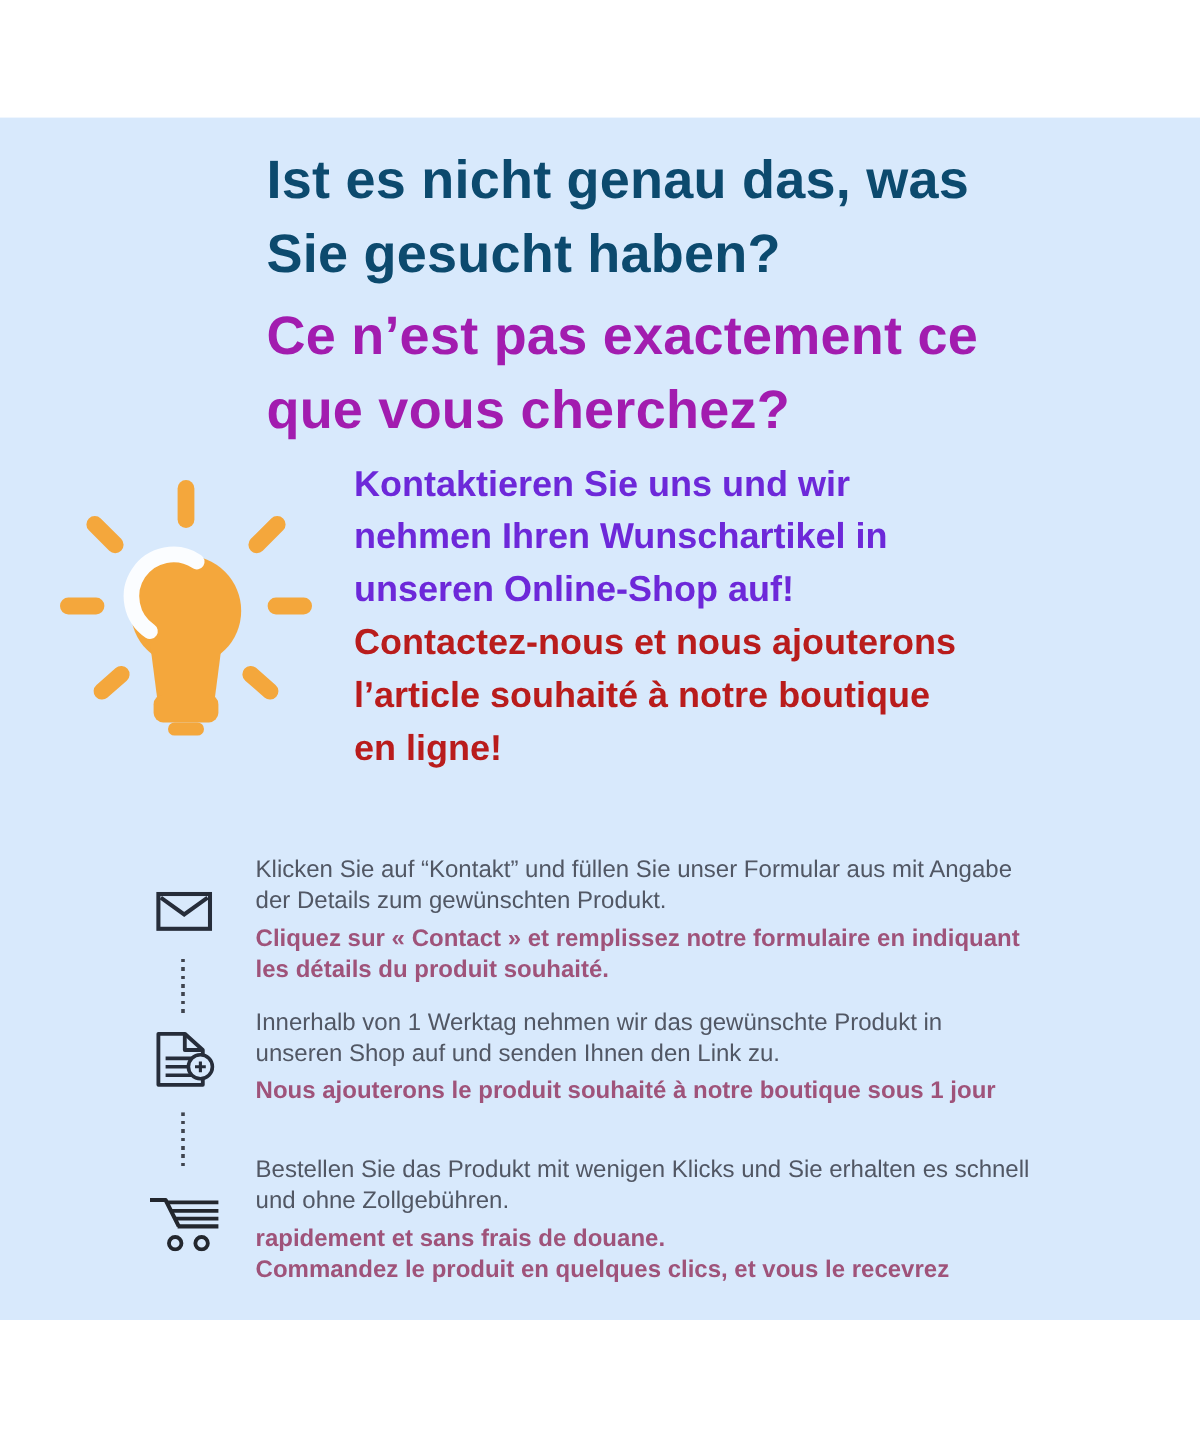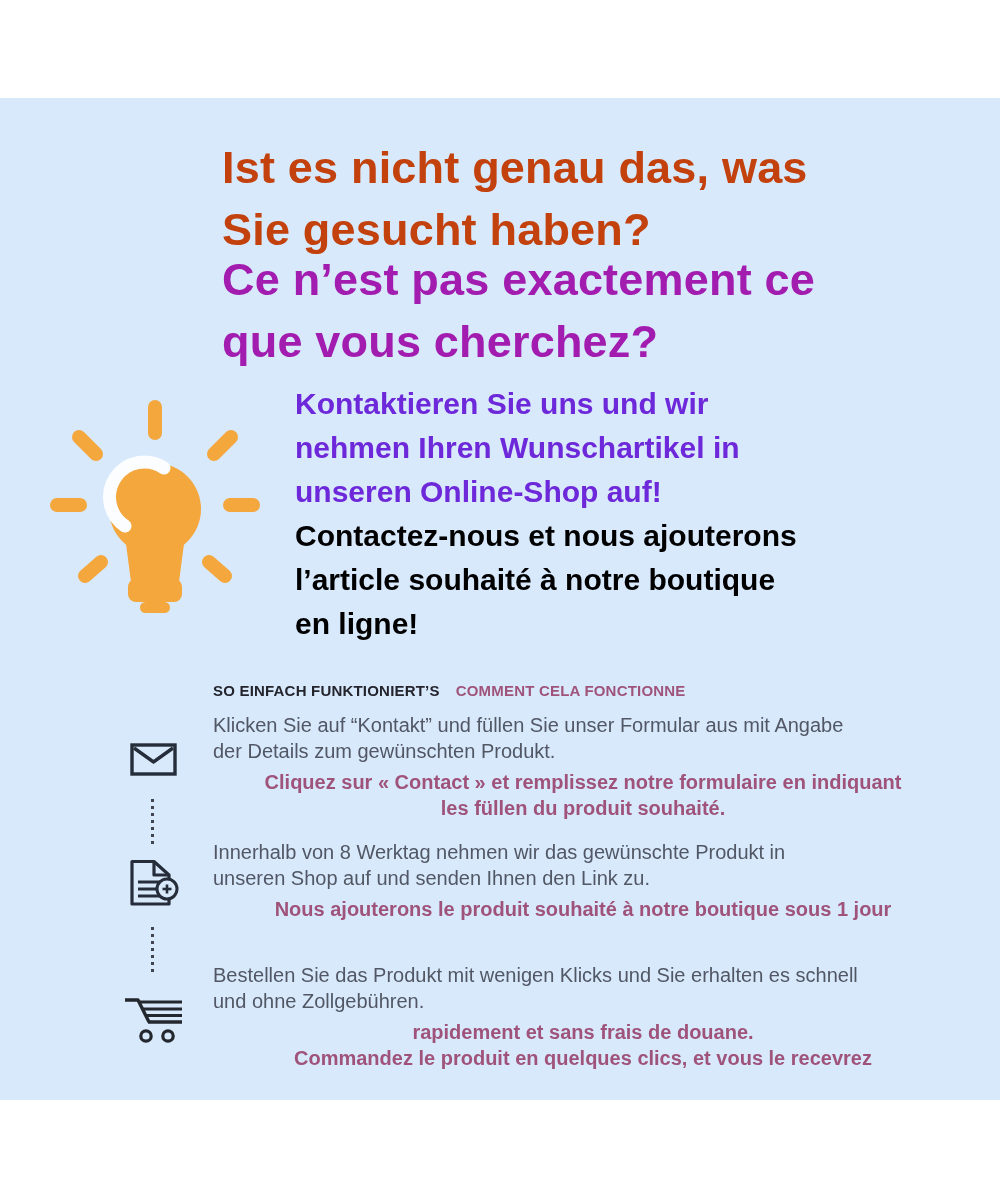--- a/index.html
+++ b/index.html
@@ -8,38 +8,38 @@
     font-family:"Liberation Sans", sans-serif;
     -webkit-font-smoothing:antialiased;
   }
   .canvas{position:absolute;inset:0;width:1000px;height:1200px;overflow:hidden;}
   .panel{position:absolute;left:0;top:98px;width:1000px;height:1002px;background:#d8e9fc;}
 
   .abs{position:absolute;}
 
   
   .title{left:222px;font-size:45px;line-height:62px;font-weight:700;letter-spacing:0.2px;white-space:nowrap;}
-  .title-de{top:137px;color:#c2410c;}
+  .title-de{top:119px;color:#0c4a6e;}
   .title-fr{top:249px;color:#a21caf;}
 
   
   .intro{left:295px;font-size:30px;line-height:44px;font-weight:600;white-space:nowrap;}
   .intro-de{top:382px;color:#6d28d9;}
-  .intro-fr{top:514px;color:#000000;}
+  .intro-fr{top:514px;color:#b91c1c;}
 
   
   .section-heads{left:213px;top:682px;font-size:15px;font-weight:700;letter-spacing:0.2px;white-space:nowrap;}
   .sh-de{color:#24242c;margin-right:16px;}
   .sh-fr{color:#9f537a;}
 
   
   .step{left:213px;width:740px;font-size:20px;}
   .step .de{color:#5157633;} 
   .step .de{color:#515764;font-weight:400;line-height:26px;white-space:nowrap;}
-  .step .fr{color:#9f537a;font-weight:700;line-height:26px;margin-top:5px;white-space:nowrap;text-align:center;}
+  .step .fr{color:#9f537a;font-weight:700;line-height:26px;margin-top:5px;white-space:nowrap;}
   .step1{top:712px;}
   .step2{top:839px;}
   .step3{top:962px;}
 
   
   .dotline{width:3px;background:repeating-linear-gradient(to bottom,#3f444e 0 3px,transparent 3px 7px);}
   .dot1{left:151px;top:799px;height:48px;}
   .dot2{left:151px;top:927px;height:48px;}
   .icon-envelope{left:130px;top:743px;}
   .icon-doc{left:128px;top:859px;}
@@ -89,23 +89,20 @@
     <div>nehmen Ihren Wunschartikel in</div>
     <div>unseren Online-Shop auf!</div>
   </div>
 
   <div class="abs intro intro-fr">
     <div>Contactez-nous et nous ajouterons</div>
     <div>l’article souhaité à notre boutique</div>
     <div>en ligne!</div>
   </div>
 
-  <div class="abs section-heads">
-    <span class="sh-de">SO EINFACH FUNKTIONIERT’S</span><span class="sh-fr">COMMENT CELA FONCTIONNE</span>
-  </div>
 
   <div class="abs icon-envelope">
     <svg width="47" height="33" viewBox="0 0 47 33">
       <rect x="2" y="2" width="43" height="29" fill="none" stroke="#262d3a" stroke-width="3.4"></rect>
       <path d="M4,5 L23.5,19 L43,5" fill="none" stroke="#262d3a" stroke-width="3.4"></path>
     </svg>
   </div>
 
   <div class="abs dotline dot1"></div>
 
@@ -136,27 +133,27 @@
     </svg>
   </div>
 
   <div class="abs step step1">
     <div class="de">
       <div>Klicken Sie auf “Kontakt” und füllen Sie unser Formular aus mit Angabe</div>
       <div>der Details zum gewünschten Produkt.</div>
     </div>
     <div class="fr">
       <div>Cliquez sur « Contact » et remplissez notre formulaire en indiquant</div>
-      <div>les füllen du produit souhaité.</div>
+      <div>les détails du produit souhaité.</div>
     </div>
   </div>
 
   <div class="abs step step2">
     <div class="de">
-      <div>Innerhalb von 8 Werktag nehmen wir das gewünschte Produkt in</div>
+      <div>Innerhalb von 1 Werktag nehmen wir das gewünschte Produkt in</div>
       <div>unseren Shop auf und senden Ihnen den Link zu.</div>
     </div>
     <div class="fr">
       <div>Nous ajouterons le produit souhaité à notre boutique sous 1 jour</div>
     </div>
   </div>
 
   <div class="abs step step3">
     <div class="de">
       <div>Bestellen Sie das Produkt mit wenigen Klicks und Sie erhalten es schnell</div>

